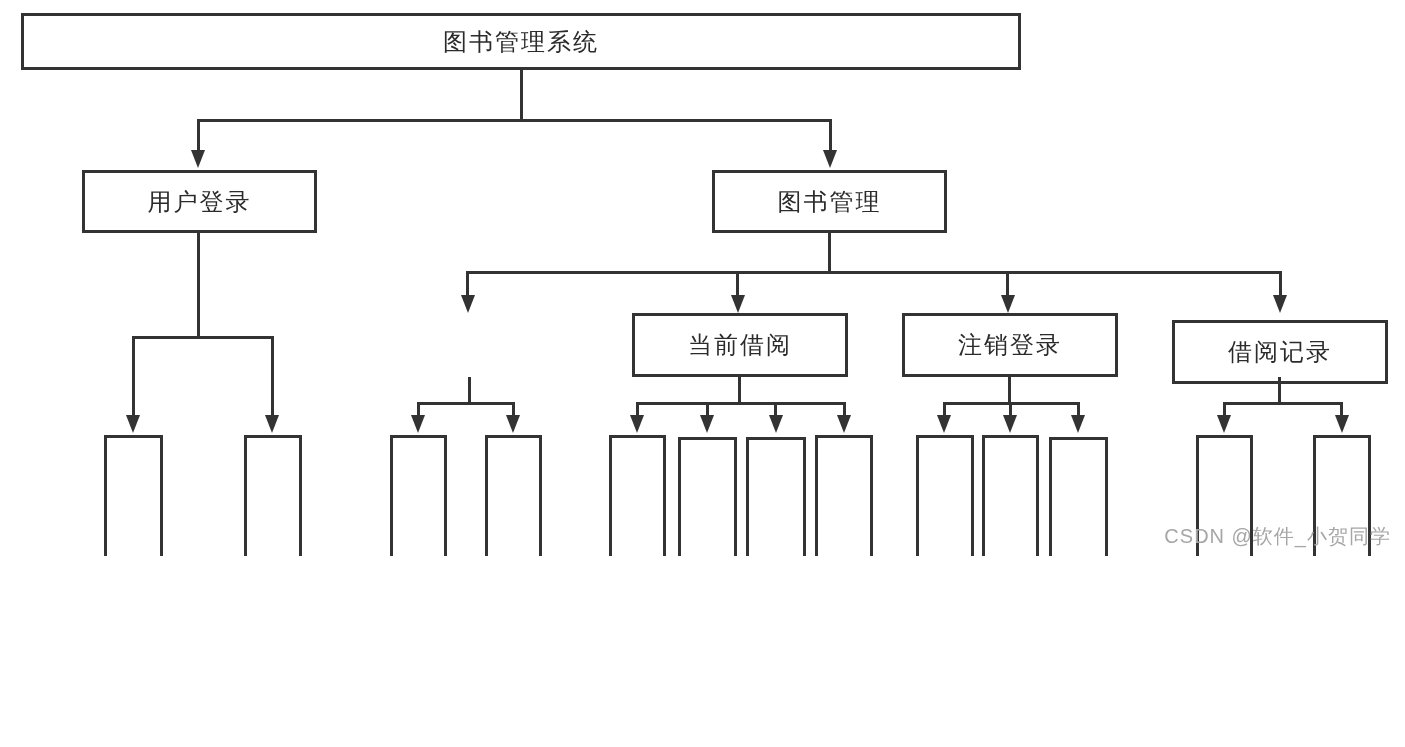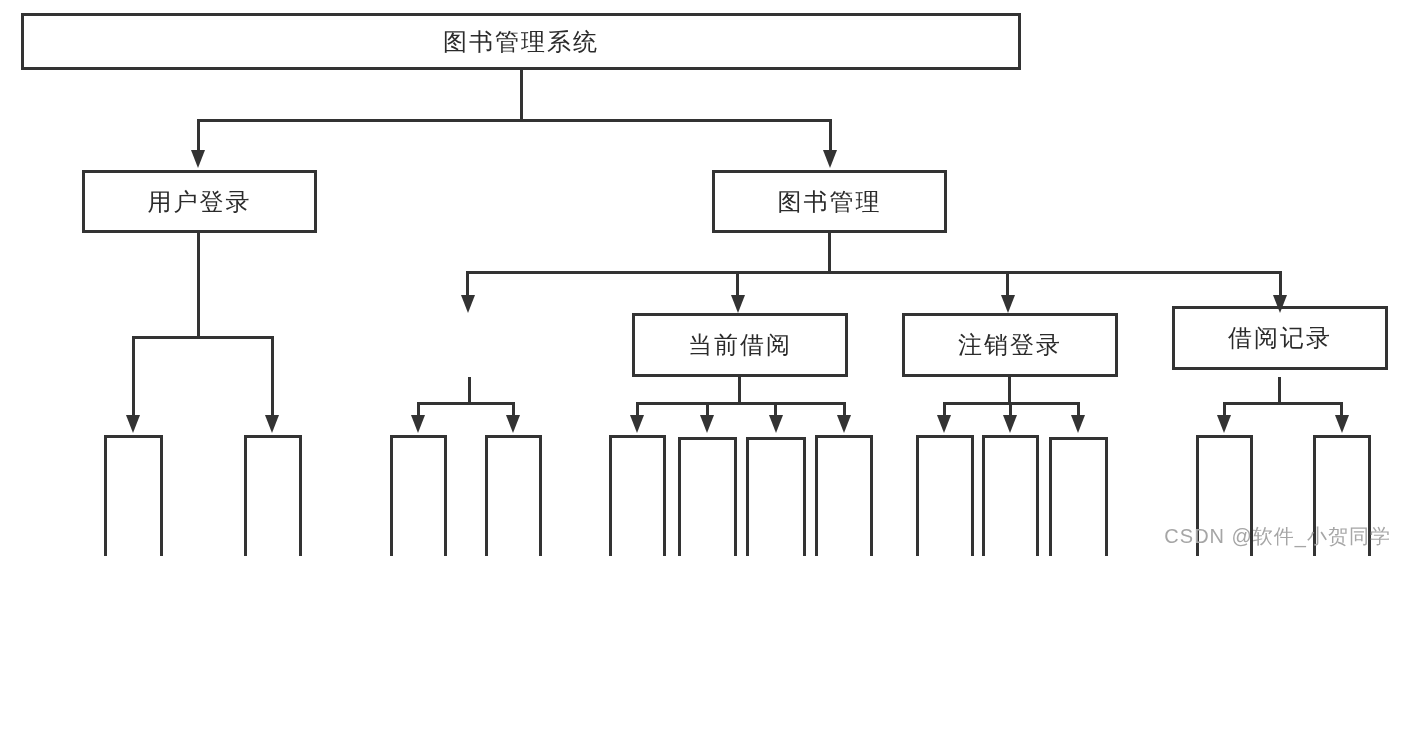--- a/index.html
+++ b/index.html
@@ -52,21 +52,21 @@
 
 
   <div class="box" style="left:632px;top:313px;width:216px;height:64px;">
     <span>当前借阅</span>
   </div>
 
   <div class="box" style="left:902px;top:313px;width:216px;height:64px;">
     <span>注销登录</span>
   </div>
 
-  <div class="box" style="left:1172px;top:306px;width:216px;height:64px;font-family:Liberation Serif, serif;">
+  <div class="box" style="left:1172px;top:320px;width:216px;height:64px;font-family:Liberation Serif, serif;">
     <span>借阅记录</span>
   </div>
 
   <div class="vbox" style="left:104px;top:435px;width:59px;height:300px;">
     <span>用户登录</span>
   </div>
   <div class="vbox" style="left:244px;top:435px;width:58px;height:300px;">
     <span>注销登录</span>
   </div>
 

